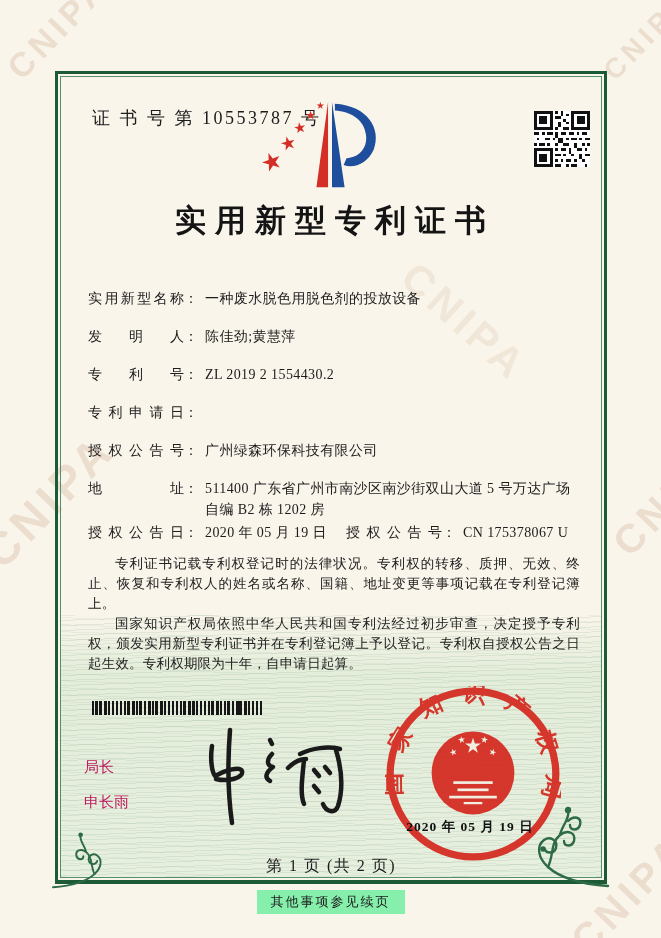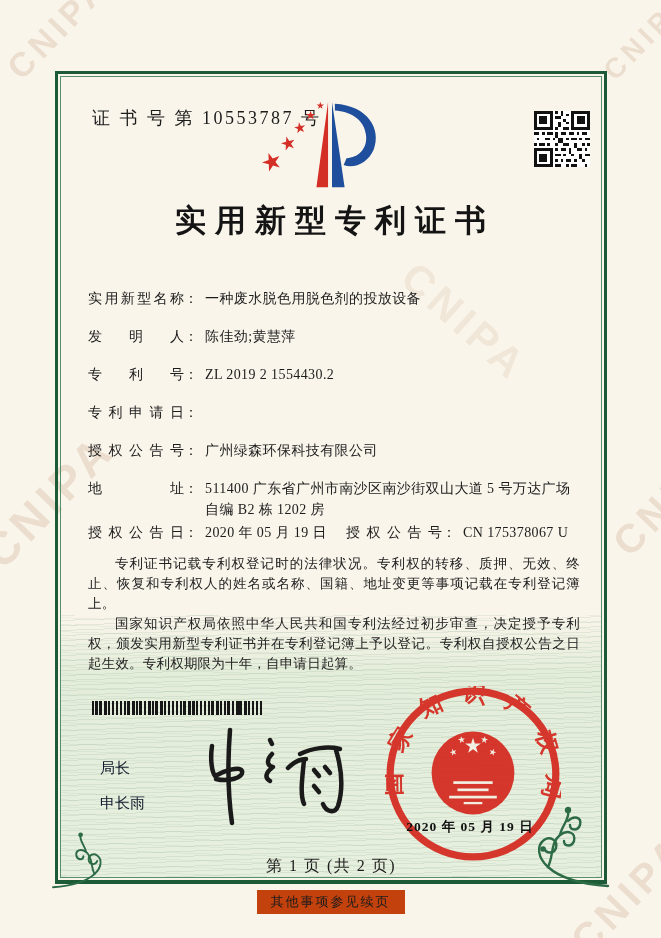--- a/index.html
+++ b/index.html
@@ -56,34 +56,34 @@
   .paras{margin-top:11px;text-align:justify;font-size:13.5px;line-height:20px;letter-spacing:0.2px;color:#222;}
   .paras p{margin:0;text-indent:2em;}
   .barcode{
     position:absolute;left:34px;top:627px;width:170px;height:14px;
     background:
       repeating-linear-gradient(90deg,#161616 0 2px,transparent 2px 4px),
       repeating-linear-gradient(90deg,#161616 0 1px,transparent 1px 7px),
       repeating-linear-gradient(90deg,transparent 0 3px,#161616 3px 4px,transparent 4px 11px);
   }
   .signer{
-    position:absolute;left:42px;top:676px;
-    font-family:Liberation Sans, sans-serif;
-    font-size:15px;font-weight:500;line-height:35px;color:#0f172a;
+    position:absolute;left:26px;top:676px;
+    font-family:Liberation Serif, serif;
+    font-size:15px;font-weight:500;line-height:35px;color:#be185d;
   }
   .sig{position:absolute;left:138px;top:652px;}
   .seal{position:absolute;left:327px;top:612px;width:176px;height:176px;opacity:0.92;}
   .sealdate{
     position:absolute;left:332px;top:744px;width:160px;text-align:center;
     font-size:13.5px;font-weight:bold;letter-spacing:1px;color:#111;
   }
   .pageinfo{position:absolute;left:0;right:0;top:782px;text-align:center;font-size:16px;letter-spacing:1.5px;}
   .contnote{
     position:absolute;left:50%;top:890px;transform:translateX(-50%);
-    background:#c2410c;padding:3px 14px;font-size:13px;letter-spacing:2px;z-index:2;
+    background:#86efac;padding:3px 14px;font-size:13px;letter-spacing:2px;z-index:2;
   }
   .orn{position:absolute;z-index:2;}
   .orn.br{right:-8px;bottom:-10px;}
   .orn.bl{left:-8px;bottom:-10px;transform:scaleX(-1);}
 </style>
 </head>
 <body>
 
 <svg width="0" height="0" style="position:absolute" aria-hidden="true">
   <defs>

